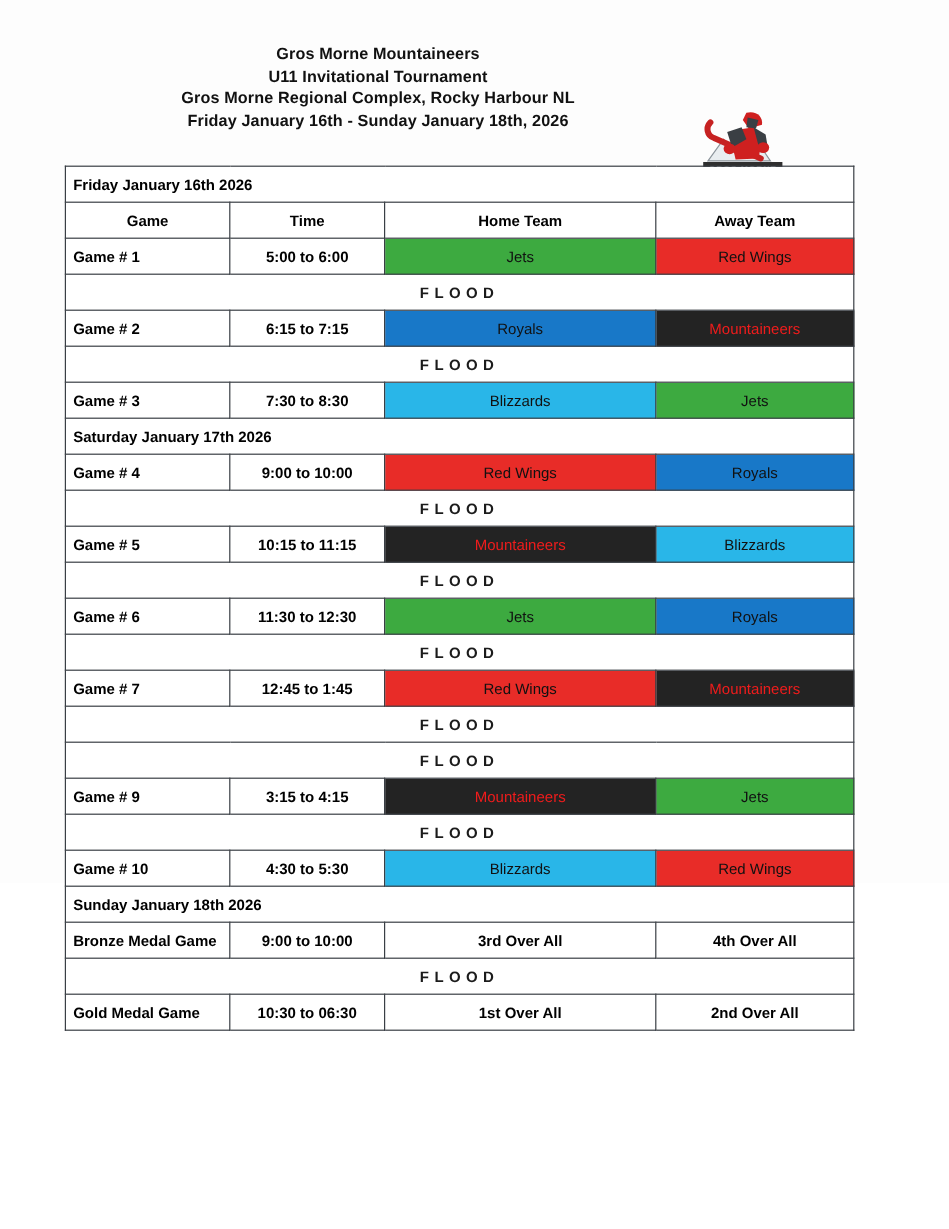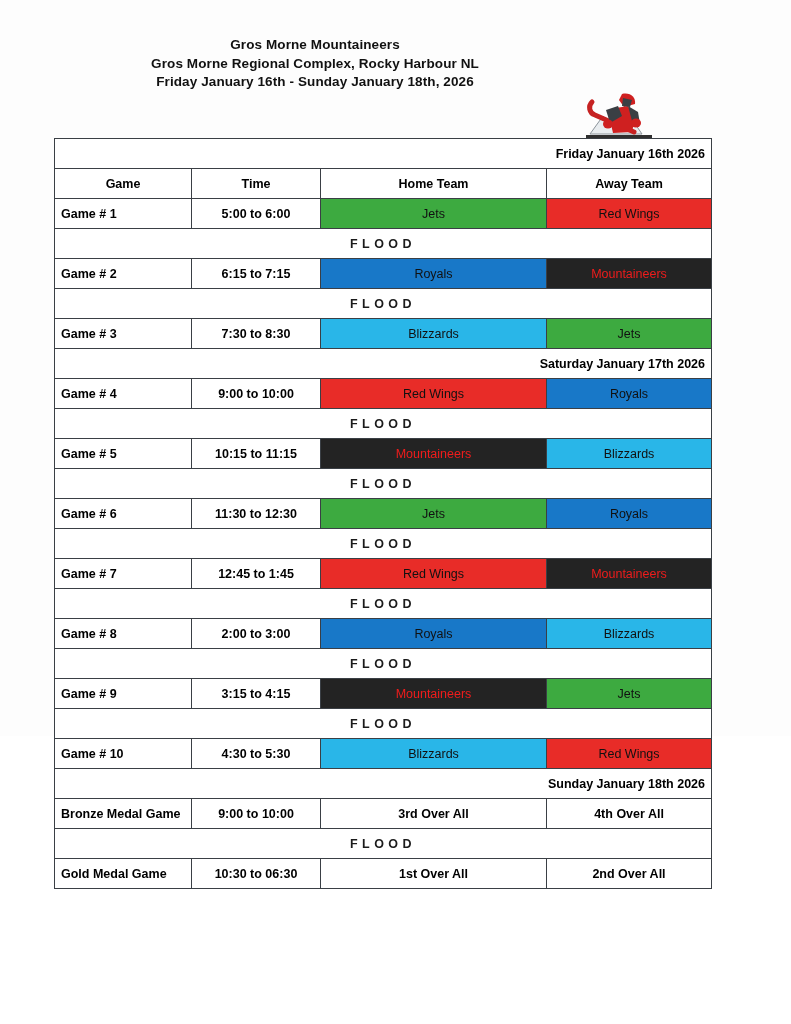--- a/index.html
+++ b/index.html
@@ -78,21 +78,21 @@
     box-sizing: border-box;
   }
 
   col.c-game  { width: 137px; }
   col.c-time  { width: 129px; }
   col.c-home  { width: 226px; }
   col.c-away  { width: 165px; }
 
   
   td.day {
-    text-align: right;
+    text-align: left;
     font-weight: bold;
     font-size: 13.5px;
     height: 31px;
   }
 
   
   td.colhead {
     text-align: center;
     font-weight: bold;
     font-size: 13.5px;
@@ -141,20 +141,21 @@
   }
 </style>
 </head>
 <body>
 
 <div class="page">
 
   <div class="header">
     <div class="header-text">
       <div class="header-line">Gros Morne Mountaineers</div>
+      <div class="header-line">U11 Invitational Tournament</div>
       <div class="header-line">Gros Morne Regional Complex, Rocky Harbour NL</div>
       <div class="header-line">Friday January 16th - Sunday January 18th, 2026</div>
     </div>
 
     <div class="logo">
       <svg width="94" height="90" viewBox="0 0 94 90">
 
         <path d="M18 58 L31 40 L41 52 L53 33 L70 58 Z" fill="#e9edf0" stroke="#8c949b" stroke-width="1"></path>
 
         <path d="M20 26 C16 30 17 37 23 39 L62 56" stroke="#c62222" stroke-width="5" fill="none" stroke-linecap="round"></path>
@@ -255,26 +256,20 @@
           <tr>
             <td class="gamecell">Game # 7</td>
             <td class="timecell">12:45 to 1:45</td>
             <td class="team" style="background: rgb(232, 44, 40); color: rgb(17, 17, 17);">Red Wings</td>
             <td class="team" style="background: rgb(35, 35, 35); color: rgb(239, 28, 28);">Mountaineers</td>
           </tr>
           <tr>
             <td colspan="4" class="flood">FLOOD</td>
           </tr>
           <tr>
-            <td class="gamecell">Game # 8</td>
-            <td class="timecell">2:00 to 3:00</td>
-            <td class="team" style="background: rgb(24, 120, 200); color: rgb(17, 17, 17);">Royals</td>
-            <td class="team" style="background: rgb(41, 182, 232); color: rgb(17, 17, 17);">Blizzards</td>
-          </tr>
-          <tr>
             <td colspan="4" class="flood">FLOOD</td>
           </tr>
           <tr>
             <td class="gamecell">Game # 9</td>
             <td class="timecell">3:15 to 4:15</td>
             <td class="team" style="background: rgb(35, 35, 35); color: rgb(239, 28, 28);">Mountaineers</td>
             <td class="team" style="background: rgb(61, 170, 64); color: rgb(17, 17, 17);">Jets</td>
           </tr>
           <tr>
             <td colspan="4" class="flood">FLOOD</td>

